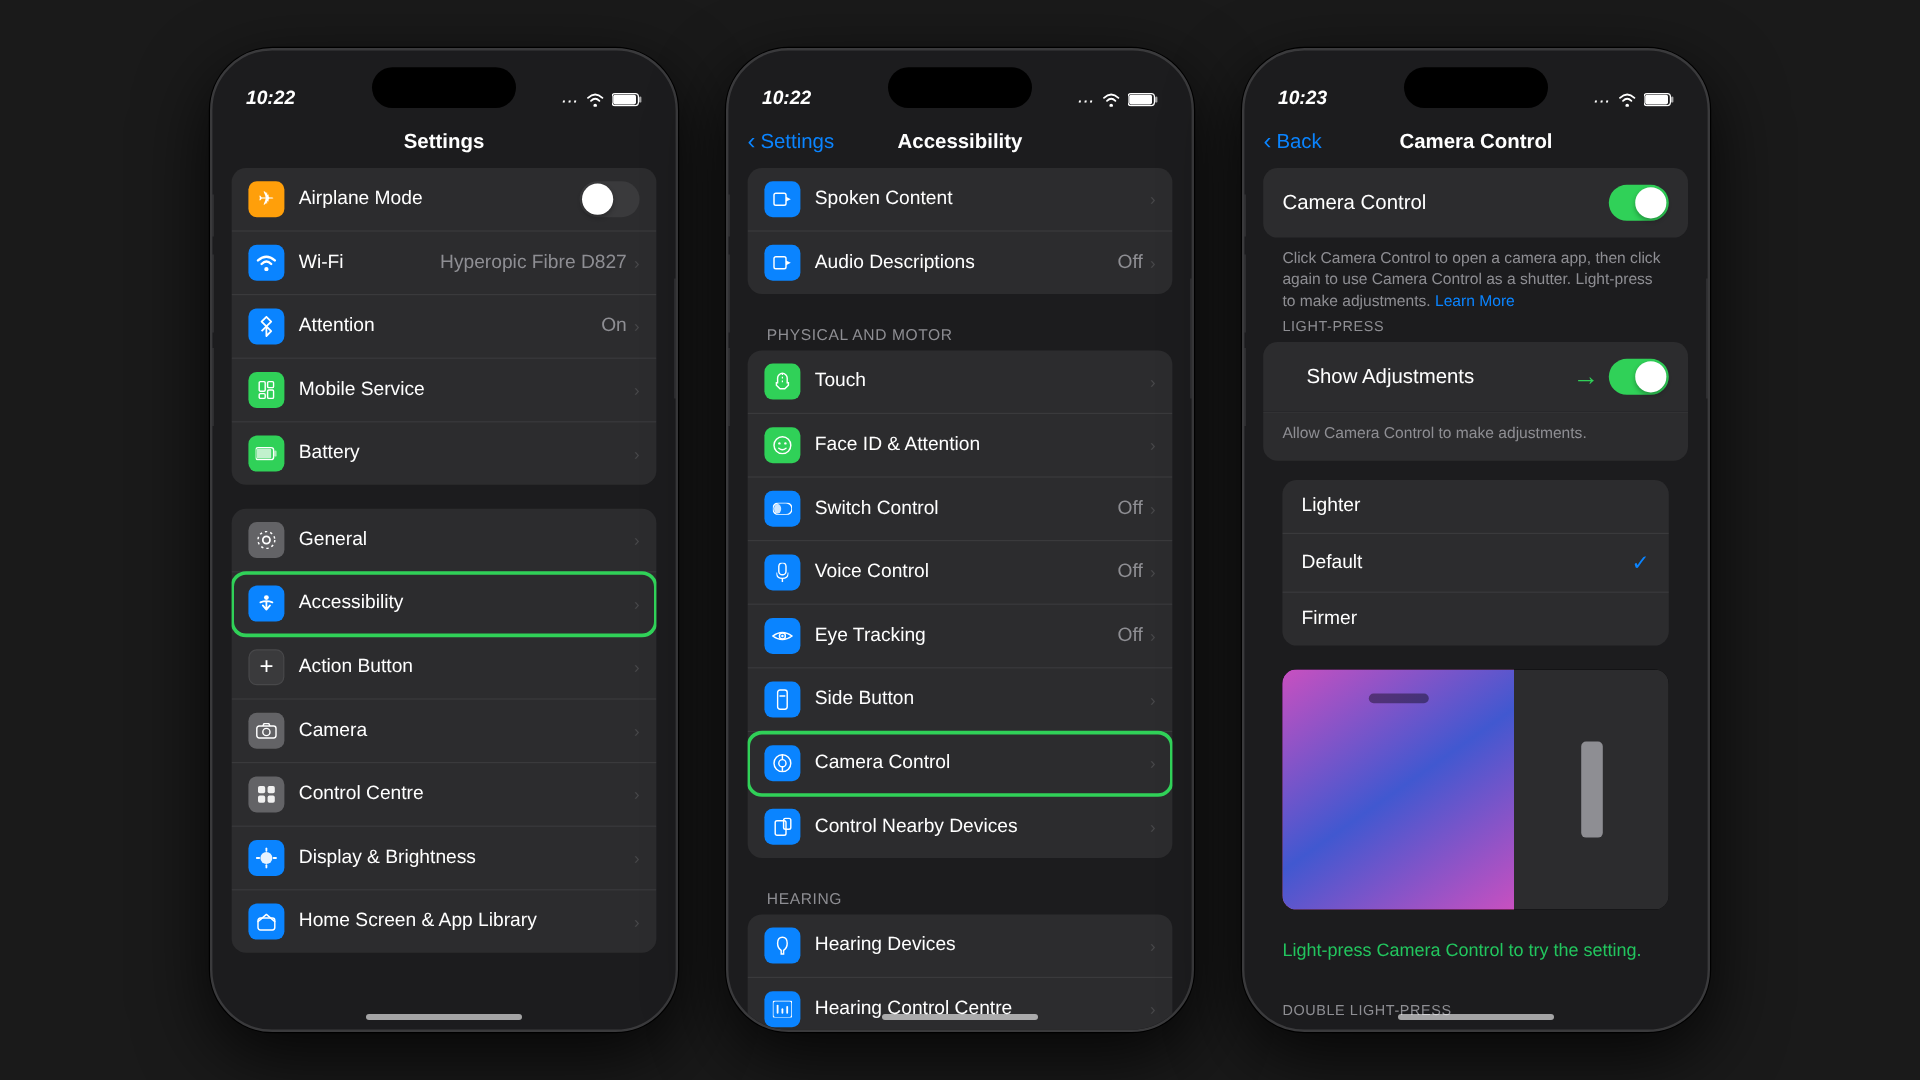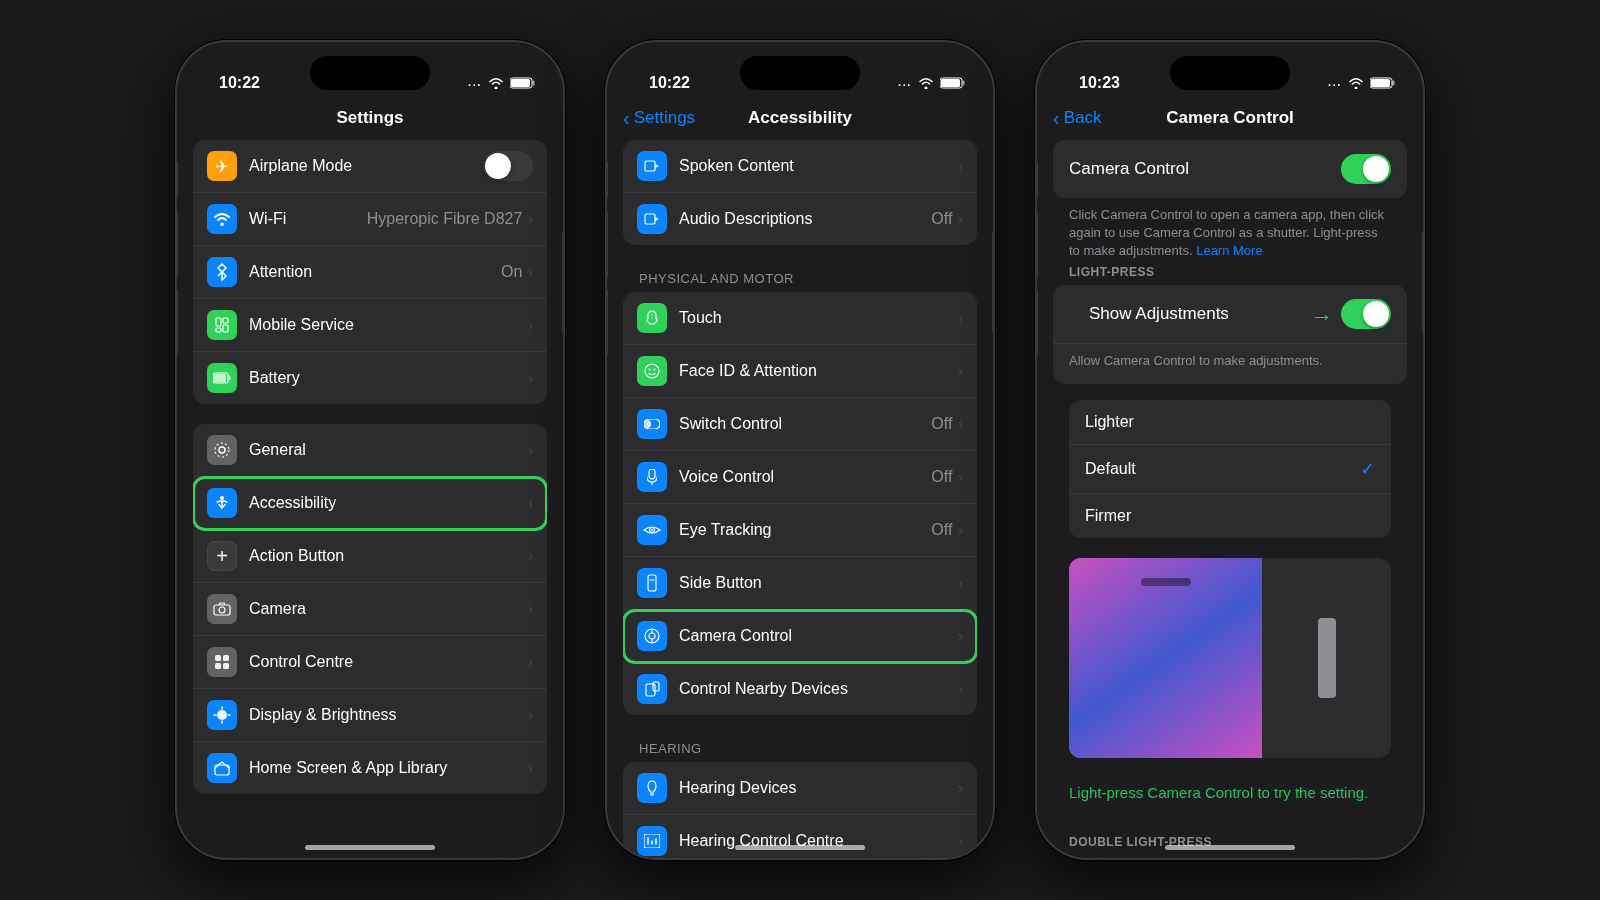--- a/index.html
+++ b/index.html
@@ -42,31 +42,32 @@
       height: 34px;
       background: #000;
       border-radius: 20px;
       z-index: 10;
     }
 
     
     .status-bar {
       position: absolute;
       top: 0;
-      left: 14px;
+      left: 0;
       right: 0;
       height: 58px;
       display: flex;
       align-items: flex-end;
       justify-content: space-between;
       padding: 0 28px 8px;
       z-index: 9;
       color: #fff;
       font-size: 15px;
       font-weight: 600;
+      font-style: italic;
     }
 
     .status-time { font-size: 16px; font-weight: 700; }
     .status-icons { display: flex; align-items: center; gap: 6px; font-size: 12px; }
 
     
     .side-btn-left {
       position: absolute;
       left: -3px;
       top: 120px;
@@ -281,21 +282,21 @@
       font-size: 13px;
       line-height: 1.4;
       padding: 0 16px;
       margin-bottom: 4px;
     }
     .cc-desc a { color: #0a84ff; }
 
     .cc-section-label {
       color: #8e8e93;
       font-size: 12px;
-      font-weight: 700;
+      font-weight: 400;
       text-transform: uppercase;
       letter-spacing: 0.5px;
       padding: 0 16px 6px;
     }
 
     .cc-options-group {
       background: #2c2c2e;
       border-radius: 12px;
       margin: 13px 16px;
       overflow: hidden;

